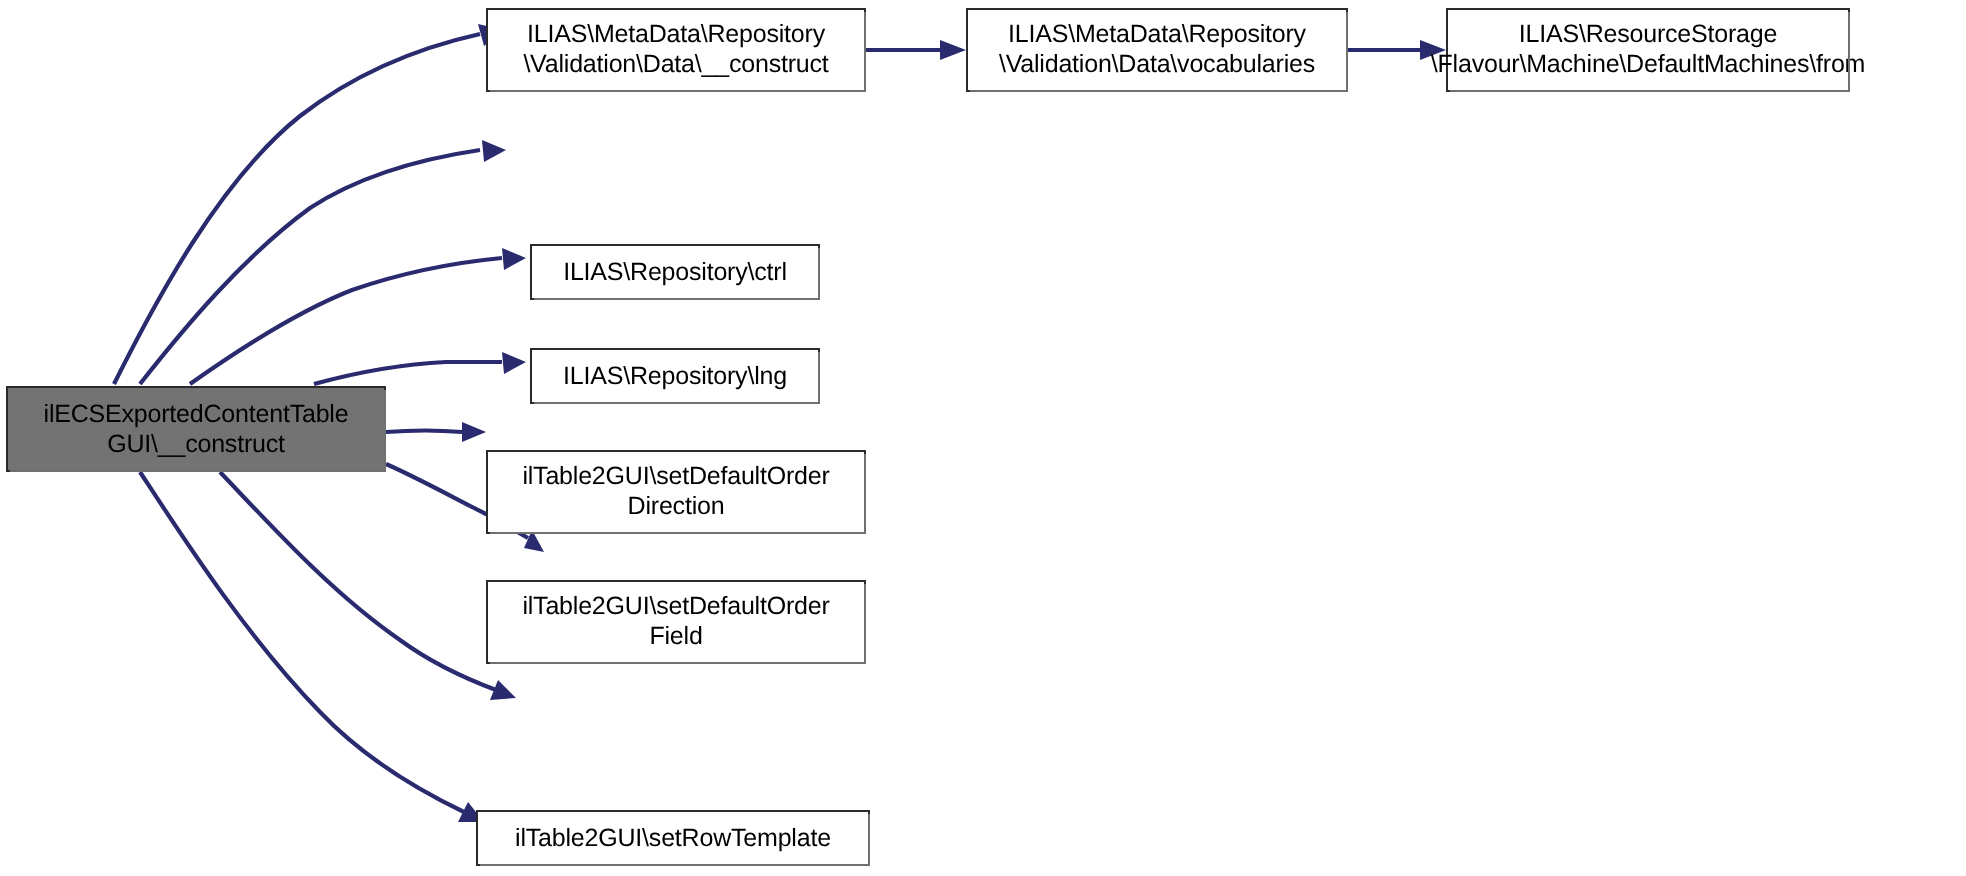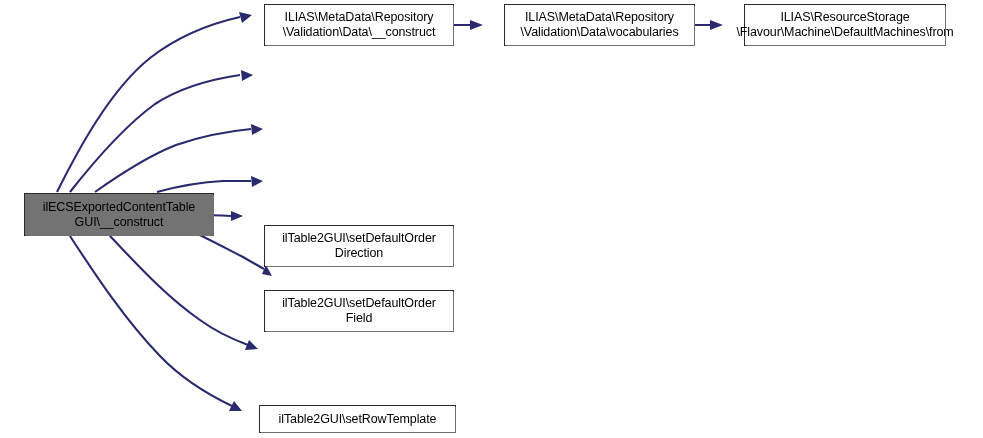--- a/index.html
+++ b/index.html
@@ -23,21 +23,20 @@
     color: #000000;
     font-size: 12.5px;
     line-height: 15px;
     text-align: center;
     display: flex;
     align-items: center;
     justify-content: center;
     white-space: pre-line;
     letter-spacing: -0.1px;
     z-index: 3;
-    margin-left: 21px;
   }
   .node.root {
     background: #737373;
     border: 1px solid #2b2b2b;
   }
   
   .node::after {
     content: "";
     position: absolute;
     left: 1px;
@@ -125,21 +124,23 @@
     </g>
   </svg>
 
   <div class="node root" style="left:3px;  top:193px; width:190px; height:43px;">ilECSExportedContentTable
 GUI\__construct</div>
 
   <div class="node" style="left:243px; top:4px;   width:190px; height:42px;">ILIAS\MetaData\Repository
 \Validation\Data\__construct</div>
 
 
+  <div class="node" style="left:265px; top:122px; width:145px; height:28px;">ILIAS\Repository\ctrl</div>
 
+  <div class="node" style="left:265px; top:174px; width:145px; height:28px;">ILIAS\Repository\lng</div>
 
   <div class="node" style="left:243px; top:225px; width:190px; height:42px;">ilTable2GUI\setDefaultOrder
 Direction</div>
 
   <div class="node" style="left:243px; top:290px; width:190px; height:42px;">ilTable2GUI\setDefaultOrder
 Field</div>
 
 
   <div class="node" style="left:238px; top:405px; width:197px; height:28px;">ilTable2GUI\setRowTemplate</div>
 

